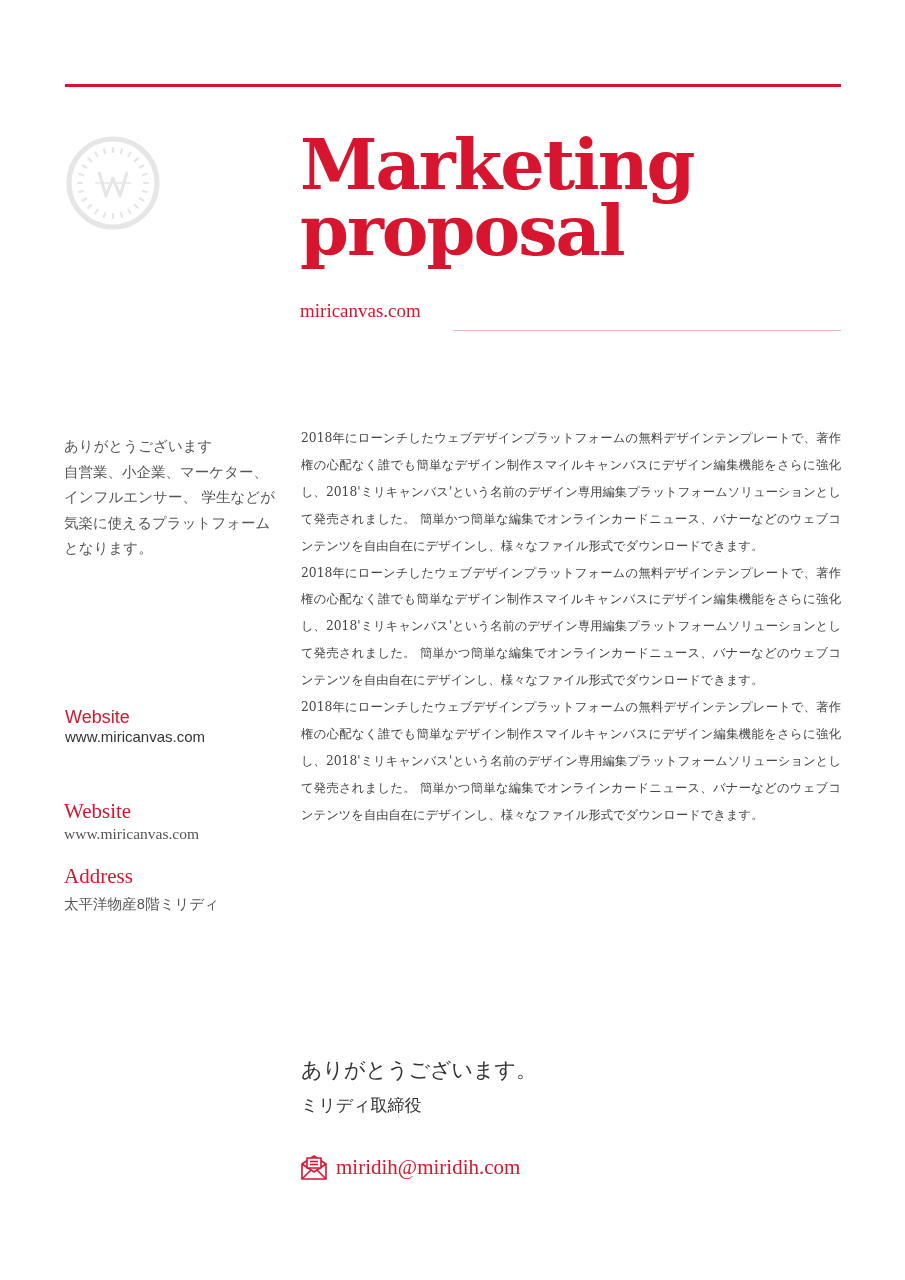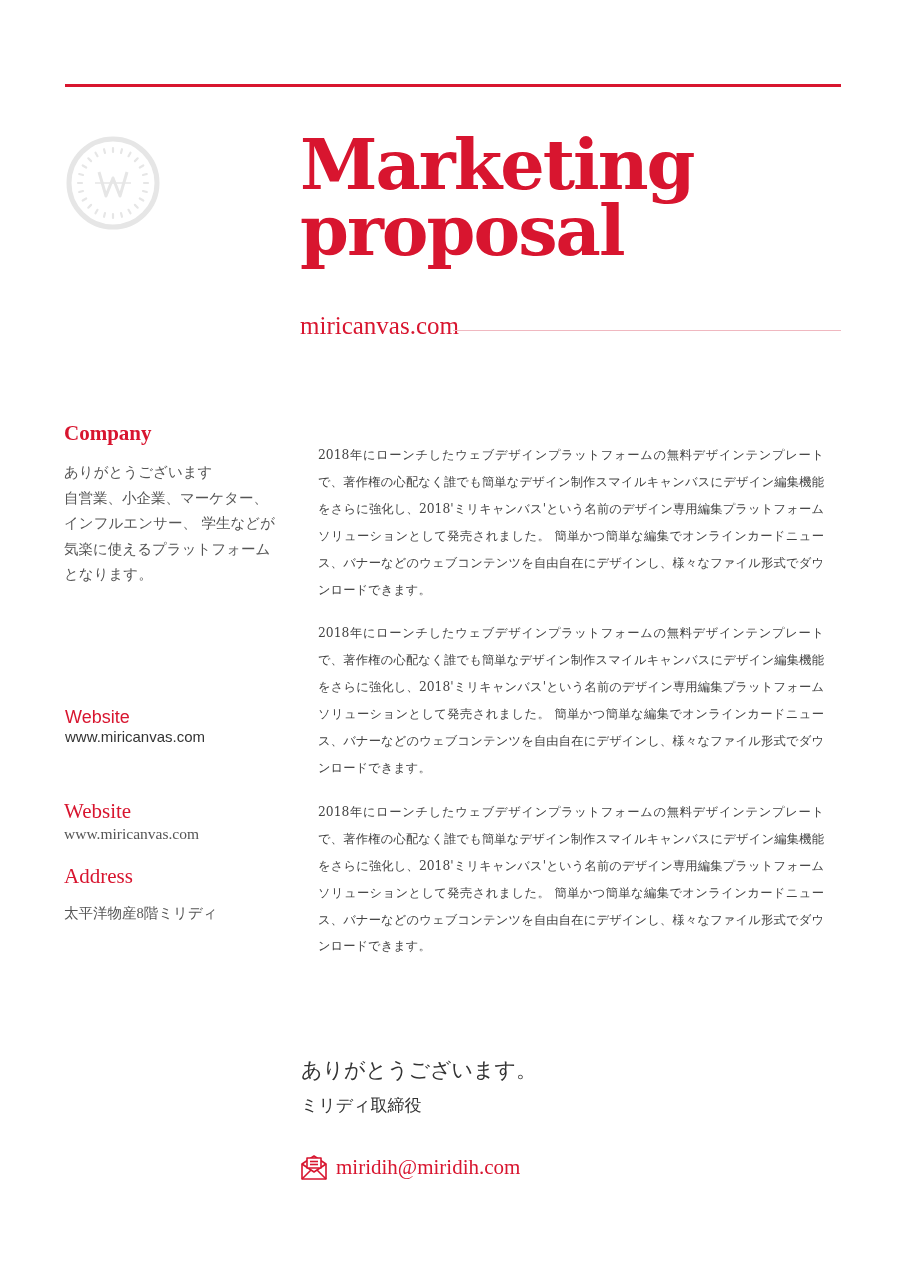--- a/index.html
+++ b/index.html
@@ -45,23 +45,23 @@
       font-weight: bold;
       font-size: 70px;
       line-height: 66px;
       letter-spacing: -2px;
       color: #D8152F;
     }
     .title span { display: block; }
     .site-link {
       position: absolute;
       left: 300px;
-      top: 312px;
-      font-family: "Liberation Serif", "DejaVu Serif", serif;
-      font-size: 25px;
+      top: 300px;
+      font-family: "Liberation Serif", "DejaVu Serif", serif;
+      font-size: 19px;
       color: #D8152F;
       text-decoration: none;
     }
     .site-rule {
       position: absolute;
       left: 453px;
       top: 330px;
       width: 388px;
       height: 1px;
       background: #F0B8C0;
@@ -104,35 +104,35 @@
     }
     .value-serif {
       font-family: "Liberation Serif", "DejaVu Serif", serif;
       font-size: 15.5px;
       line-height: 20px;
       color: #555555;
     }
     .block-website1 { position: absolute; left: 65px; top: 707px; }
     .block-website2 { position: absolute; left: 64px; top: 798px; }
     .block-address  { position: absolute; left: 64px; top: 863px; }
-    .block-address .value-serif { font-size: 14.5px; margin-top: 14px; }
+    .block-address .value-serif { font-size: 14.5px; margin-top: 6px; font-family: Liberation Mono, monospace; }
 
     
     .body-text {
       position: absolute;
       left: 301px;
       top: 425px;
       width: 540px;
       font-family: "DejaVu Serif", "Liberation Serif", serif;
       font-size: 12.3px;
       line-height: 26.9px;
       color: #444444;
       text-align: justify;
     }
-    .body-text p { margin: 17px; }
+    .body-text p { margin: 0; }
 
     
     .thanks {
       position: absolute;
       left: 301px;
       top: 1056px;
       font-family: "DejaVu Sans", "Liberation Sans", sans-serif;
       font-size: 21px;
       line-height: 28px;
       color: #333333;
@@ -209,21 +209,20 @@
 
   <h1 class="title">
     <span>Marketing</span>
     <span>proposal</span>
   </h1>
 
   <a class="site-link">miricanvas.com</a>
   <div class="site-rule"></div>
 
   <div class="left-col">
-    <h2 class="label-serif">Company</h2>
     <div class="company-desc">ありがとうございます
 自営業、小企業、マーケター、
 インフルエンサー、 学生などが
 気楽に使えるプラットフォーム
 となります。</div>
   </div>
 
   <div class="block-website1">
     <div class="label-sans">Website</div>
     <div class="value-sans">www.miricanvas.com</div>

